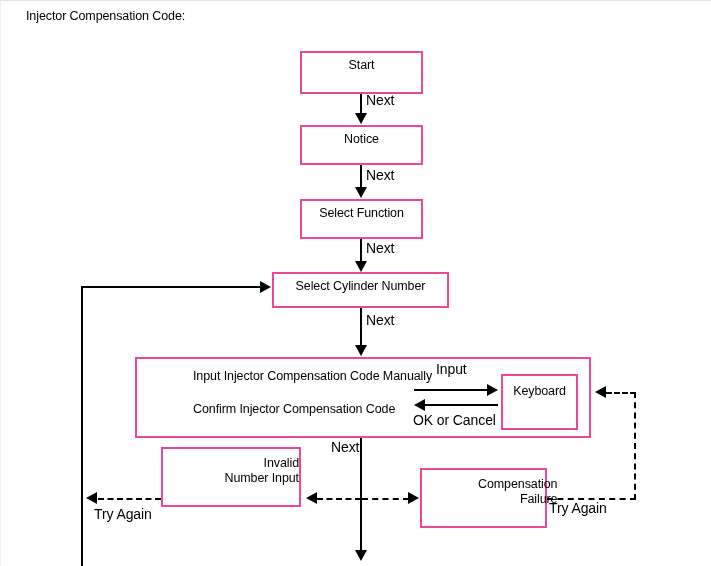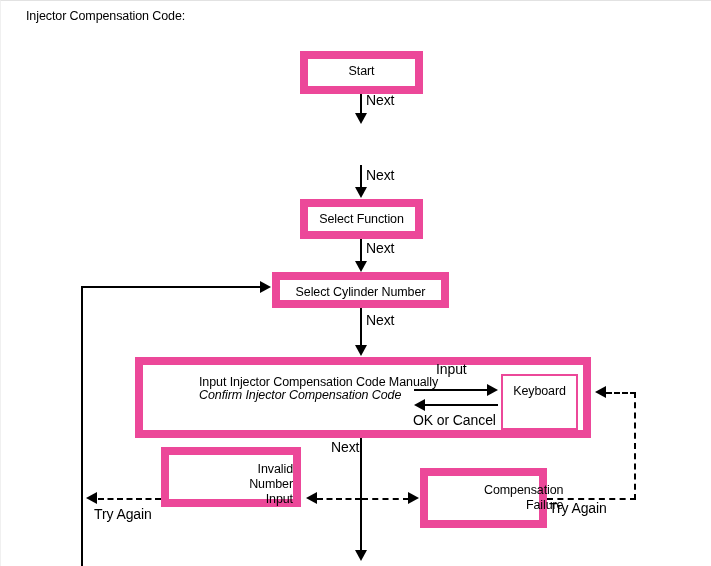--- a/index.html
+++ b/index.html
@@ -25,21 +25,21 @@
     position: absolute;
     left: 25px;
     top: 8px;
     font-size: 12.5px;
     letter-spacing: -0.1px;
     white-space: nowrap;
   }
   
   .box {
     position: absolute;
-    border: 8px solid #ec4899;
+    border: 2px solid #ec4899;
     background: #ffffff;
     box-sizing: border-box;
   }
   .box-label {
     position: absolute;
     font-size: 12.5px;
     line-height: 15px;
     letter-spacing: -0.1px;
     white-space: pre-line;
   }
@@ -114,20 +114,23 @@
   <div class="title">Injector Compensation Code:</div>
 
   <div class="box" style="left:299px; top:50px; width:123px; height:43px;">
     <div class="box-label centered-top">Start</div>
   </div>
 
   <div class="vline" style="left:359px; top:93px; height:21px;"></div>
   <div class="arrow-down" style="left:354px; top:112px;"></div>
   <div class="edge-label" style="left:365px; top:92px;">Next</div>
 
+  <div class="box" style="left:299px; top:124px; width:123px; height:40px;">
+    <div class="box-label centered-top">Notice</div>
+  </div>
 
   <div class="vline" style="left:359px; top:164px; height:22px;"></div>
   <div class="arrow-down" style="left:354px; top:186px;"></div>
   <div class="edge-label" style="left:365px; top:167px;">Next</div>
 
   <div class="box" style="left:299px; top:198px; width:123px; height:40px;">
     <div class="box-label centered-top">Select Function</div>
   </div>
 
   <div class="vline" style="left:359px; top:238px; height:28px;"></div>
@@ -137,21 +140,21 @@
   <div class="box" style="left:271px; top:271px; width:177px; height:36px;">
     <div class="box-label centered-top">Select Cylinder Number</div>
   </div>
 
   <div class="vline" style="left:359px; top:307px; height:40px;"></div>
   <div class="arrow-down" style="left:354px; top:344px;"></div>
   <div class="edge-label" style="left:365px; top:312px;">Next</div>
 
   <div class="box" style="left:134px; top:356px; width:456px; height:81px;">
     <div class="box-label left-top" style="top:10px;">Input Injector Compensation Code Manually</div>
-    <div class="box-label left-top" style="top:23px;font-style:italic;">Confirm Injector Compensation Code</div>
+    <div class="box-label left-top" style="top:43px;">Confirm Injector Compensation Code</div>
   </div>
 
   <div class="box" style="left:500px; top:373px; width:77px; height:56px; border-width:2px;">
     <div class="box-label centered-top" style="top:8px;">Keyboard</div>
   </div>
 
   <div class="hline" style="left:413px; top:388px; width:74px;"></div>
   <div class="arrow-right" style="left:486px; top:383px;"></div>
   <div class="edge-label" style="left:435px; top:361px;">Input</div>
 

